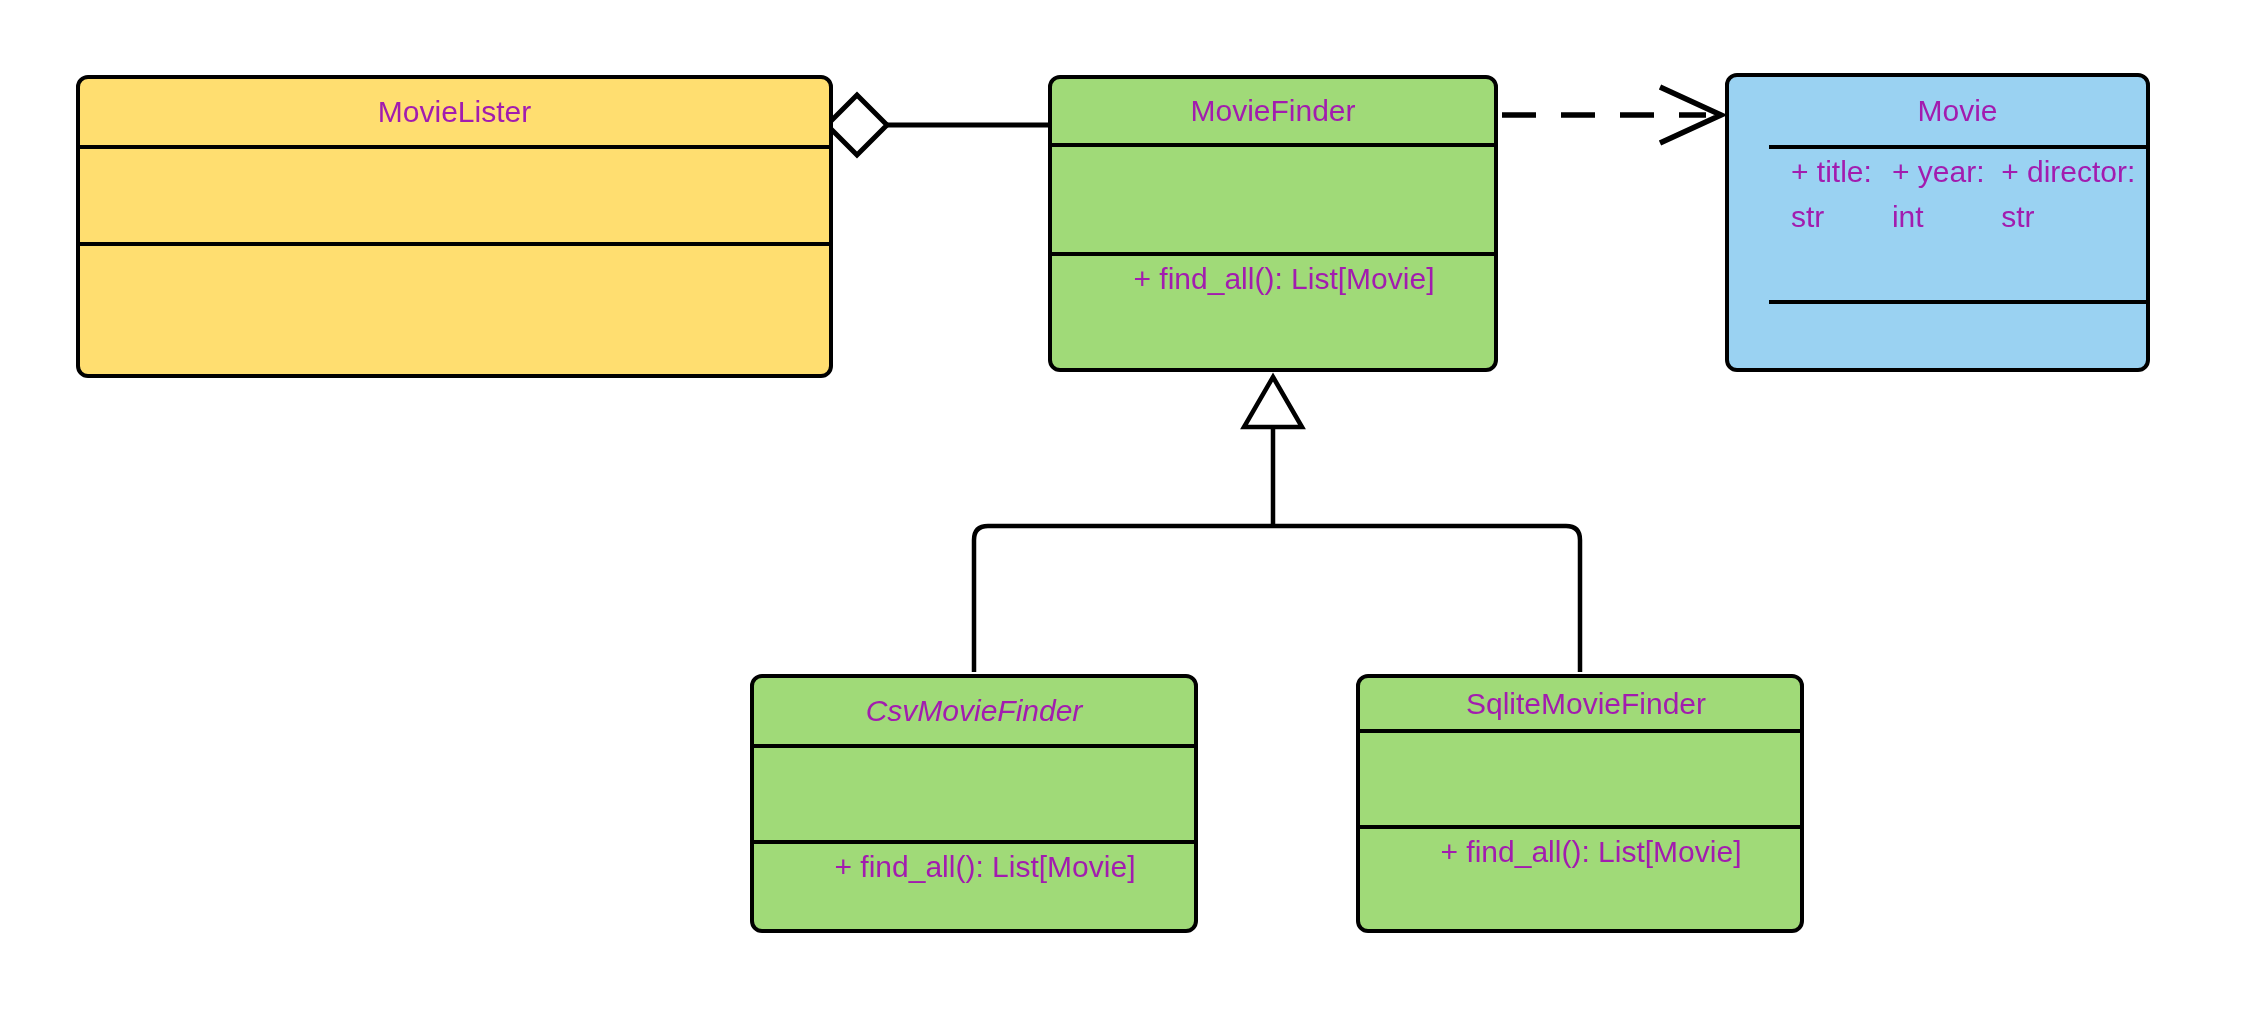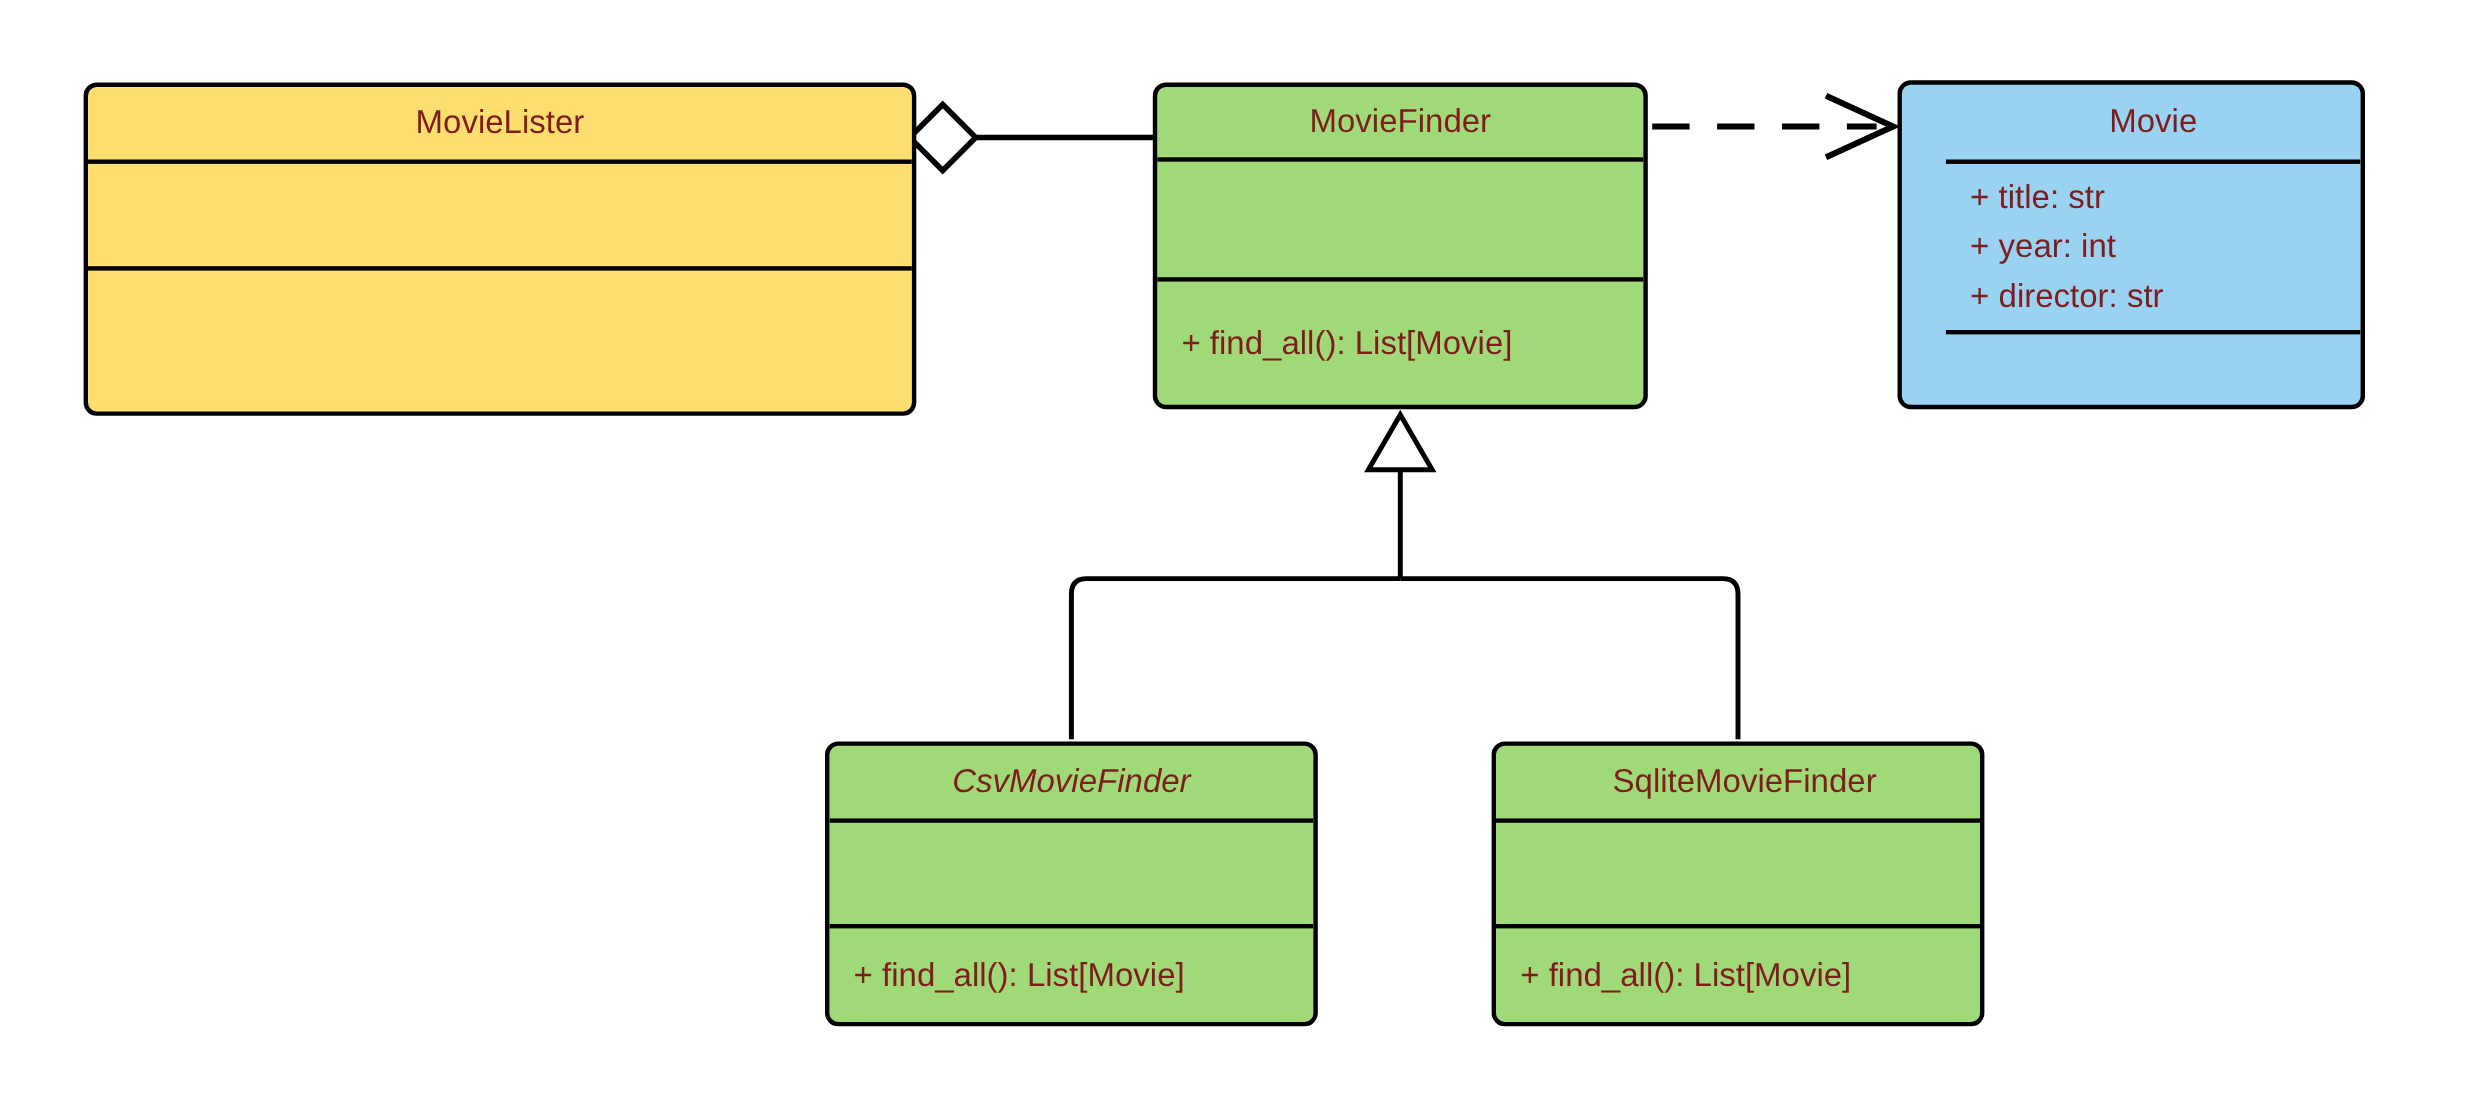--- a/index.html
+++ b/index.html
@@ -2,21 +2,21 @@
 <html><head>
 <meta charset="utf-8">
 <style>
   html, body { margin: 0; padding: 0; background: #ffffff; }
   .canvas {
     position: relative;
     width: 2250px;
     height: 1011px;
     background: #ffffff;
     font-family: "Liberation Sans", sans-serif;
-    color: #7f1d1d;
+    color: #a21caf;
   }
   .uml-class {
     position: absolute;
     box-sizing: border-box;
     border: 4px solid #000;
     border-radius: 12px;
     display: flex;
     flex-direction: column;
     overflow: hidden;
   }
@@ -26,21 +26,21 @@
     display: flex;
     align-items: center;
     justify-content: center;
     font-size: 30px;
     border-bottom: 4px solid #000;
   }
   .uml-section {
     box-sizing: border-box;
     flex: 0 0 auto;
     display: flex;
-    flex-direction: column;
+    flex-direction: row;
     justify-content: center;
     padding-left: 22px;
     font-size: 30px;
     line-height: 45px;
   }
   .uml-section.mid { border-bottom: 4px solid #000; }
   .uml-section.fill { flex: 1 1 auto; }
   .fill-yellow { background: #FFDE70; }
   .fill-green  { background: #A0DA78; }
   .fill-blue   { background: #9AD2F2; }
@@ -101,20 +101,20 @@
 
   <div class="uml-class fill-green" style="left:750px; top:674px; width:448px; height:259px;">
     <div class="uml-title" style="height:70px;font-style:italic;">CsvMovieFinder</div>
     <div class="uml-section mid" style="height:96px;"></div>
     <div class="uml-section fill">
       <div>+ find_all(): List[Movie]</div>
     </div>
   </div>
 
   <div class="uml-class fill-green" style="left:1356px; top:674px; width:448px; height:259px;">
-    <div class="uml-title" style="height:70px;padding-left:12px;">SqliteMovieFinder</div>
+    <div class="uml-title" style="height:55px;padding-left:12px;">SqliteMovieFinder</div>
     <div class="uml-section mid" style="height:96px;"></div>
     <div class="uml-section fill">
       <div>+ find_all(): List[Movie]</div>
     </div>
   </div>
 
 </div>
 
 </body></html>

